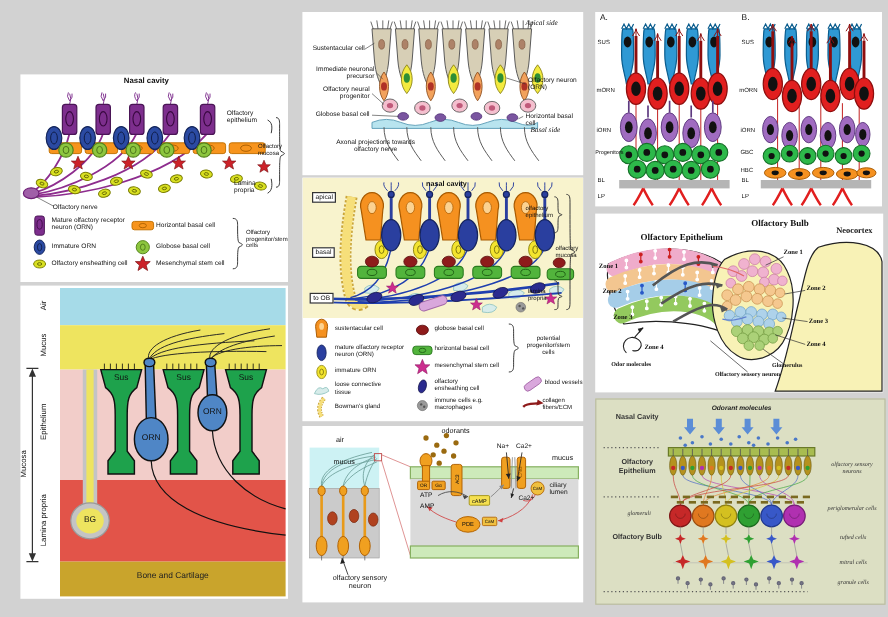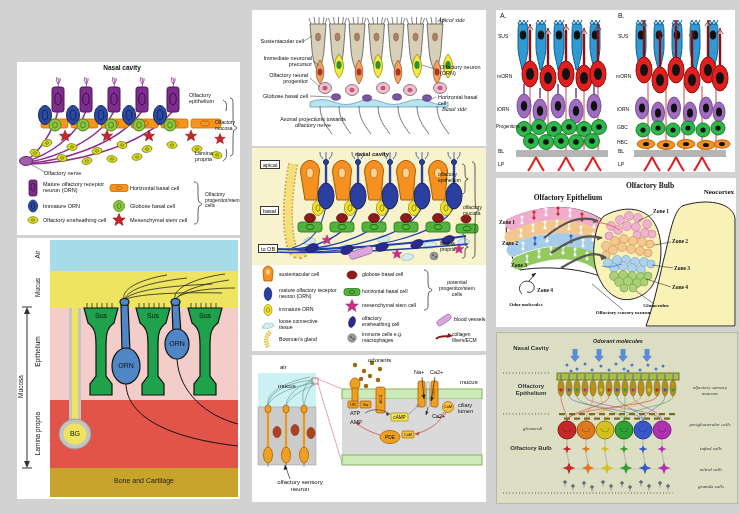--- a/index.html
+++ b/index.html
@@ -969,21 +969,21 @@
         <line x1="127" y1="132" x2="96" y2="106"></line>
           <line x1="158" y1="126" x2="140" y2="113"></line>
         <line x1="157" y1="36" x2="142" y2="43"></line>
           <line x1="175" y1="64" x2="158" y2="67"></line>
         <line x1="177" y1="90" x2="156" y2="87"></line>
           <line x1="175" y1="109" x2="150" y2="101"></line>
       </g>
     </svg>
     <div class="lbl serif b c" style="left:30px;top:16px;width:84px;font-size:7.5px;">Olfactory Epithelium</div>
     <div class="lbl serif b c" style="left:118px;top:4px;width:72px;font-size:7.5px;">Olfactory Bulb</div>
-    <div class="lbl serif b c" style="left:194px;top:11px;width:44px;font-size:7px;text-align:right;">Neocortex</div>
+    <div class="lbl serif b c" style="left:194px;top:11px;width:44px;font-size:7px;">Neocortex</div>
     <div class="lbl serif b" style="left:3px;top:41px;font-size:5.5px;">Zone 1</div>
     <div class="lbl serif b" style="left:6px;top:62px;font-size:5.5px;">Zone 2</div>
     <div class="lbl serif b" style="left:15px;top:84px;font-size:5.5px;">Zone 3</div>
     <div class="lbl serif b" style="left:41px;top:109px;font-size:5.5px;">Zone 4</div>
     <div class="lbl serif b" style="left:157px;top:30px;font-size:5.5px;">Zone 1</div>
     <div class="lbl serif b" style="left:176px;top:60px;font-size:5.5px;">Zone 2</div>
     <div class="lbl serif b" style="left:178px;top:87px;font-size:5.5px;">Zone 3</div>
     <div class="lbl serif b" style="left:176px;top:106px;font-size:5.5px;">Zone 4</div>
     <div class="lbl serif b c" style="left:5px;top:124px;width:50px;font-size:5px;">Odor molecules</div>
     <div class="lbl serif b c" style="left:92px;top:132px;width:70px;font-size:5px;">Olfactory sensory neuron</div>

